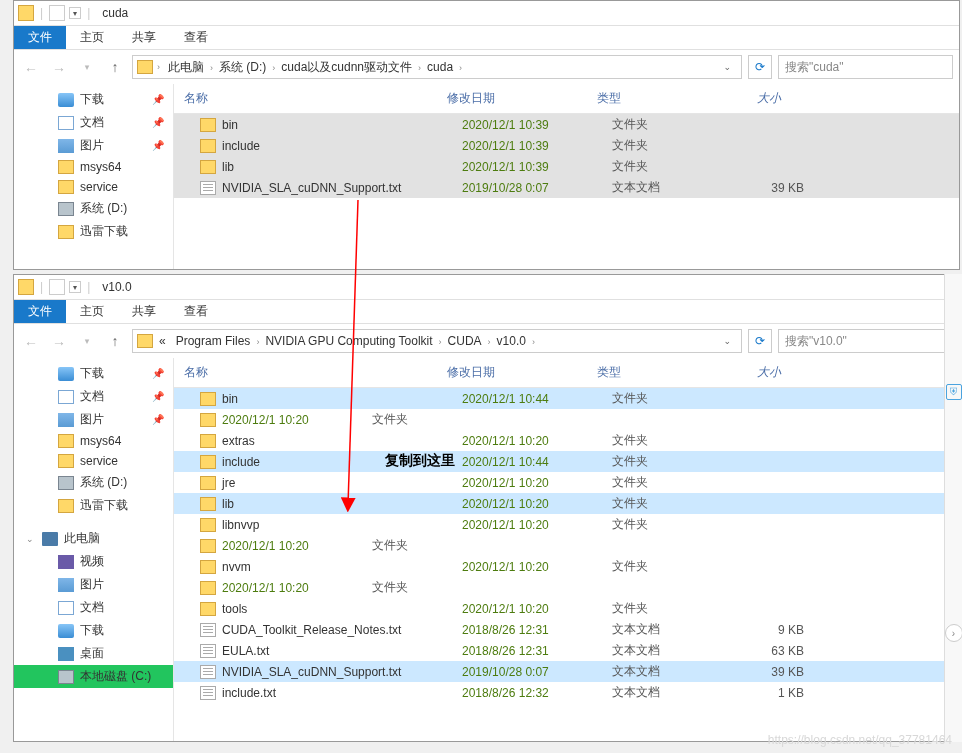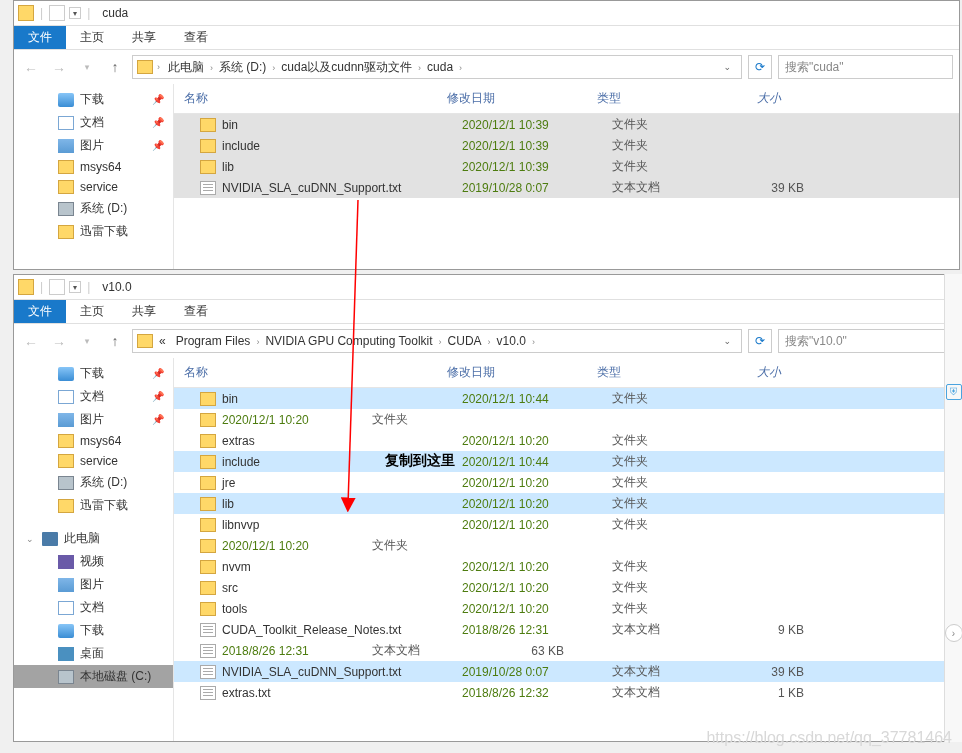--- a/index.html
+++ b/index.html
@@ -39,21 +39,21 @@
 .side-item .sico.dl { background: linear-gradient(#87c5f7,#3a8dd4); border-radius: 2px; }
 .side-item .sico.doc { background: #fff; border: 1px solid #7ba7d4; }
 .side-item .sico.pic { background: linear-gradient(#7fb6e8,#5a9bd4); }
 .side-item .sico.drive { background: #b8c4cc; border: 1px solid #7a8590; }
 .side-item .sico.pc { background: #4a7ba8; border-radius: 1px; }
 .side-item .sico.music { background: #5a9bd4; border-radius: 1px; }
 .side-item .sico.video { background: #6a5aa8; }
 .side-item .sico.desktop { background: #4a90c0; }
 .side-item .pin { position: absolute; right: 8px; color: #888; font-size: 10px; }
 .side-item .expand { position: absolute; left: 12px; color: #888; font-size: 9px; }
-.side-item.sel { background: #a3a3a3; }
+.side-item.sel { background: #22c55e; }
 
 .content { flex: 1; overflow: auto; }
 .headers { display: flex; border-bottom: 1px solid #e5e5e5; padding: 4px 0; color: #4a6da7; }
 .headers > div { padding: 2px 8px; }
 .col-name { width: 265px; padding-left: 10px !important; }
 .col-date { width: 150px; }
 .col-type { width: 120px; }
 .col-size { width: 80px; text-align: right; font-style: italic; }
 
 .row { display: flex; align-items: center; padding: 2px 16px; }
@@ -64,21 +64,21 @@
 .row .fico.txt { background: #fff; border: 1px solid #aaa; position: relative; }
 .row .fico.txt::after { content: ""; position: absolute; left: 2px; top: 2px; right: 2px; height: 1px; background: #aaa; box-shadow: 0 3px 0 #aaa, 0 6px 0 #aaa; }
 .row .rname { width: 240px; color: #333; }
 .row .rdate { width: 150px; color: #4d7c0f; }
 .row .rtype { width: 120px; color: #555; }
 .row .rsize { width: 80px; text-align: right; padding-right: 8px; color: #555; }
 
 .arrow-svg { position: absolute; left: 13px; top: 0; pointer-events: none; z-index: 100; }
 .anno-txt { color: #ff0000; font-size: 14px; font-weight: bold; }
 
-.watermark { position: absolute; right: 10px; bottom: 6px; color: #d8d8d8; font-size: 16px; z-index: 200; }
+.watermark { position: absolute; right: 10px; bottom: 6px; color: #d8d8d8; font-size: 12px; z-index: 200; }
 
 .scroll-right { position: absolute; right: 0; top: 274px; width: 18px; height: 468px; background: #f8f8f8; border-left: 1px solid #ddd; display: flex; flex-direction: column; align-items: center; gap: 12px; padding-top: 110px; }
 .scroll-right .shield { width: 16px; height: 16px; border: 1px solid #4aa3df; border-radius: 2px; color: #4aa3df; font-size: 10px; display: flex; align-items: center; justify-content: center; }
 .scroll-right .sbtn { width: 18px; height: 18px; background: #fff; border: 1px solid #ccc; border-radius: 9px; color: #888; font-size: 10px; display: flex; align-items: center; justify-content: center; margin-top: auto; margin-bottom: 100px; }
 </style>
 </head>
 <body>
 
 <div class="window win1">
   <div class="titlebar">
@@ -345,55 +345,55 @@
           </div>
           <div class="row">
             <div class="fico folder"></div>
             <div class="rname">nvvm</div>
             <div class="rdate">2020/12/1 10:20</div>
             <div class="rtype">文件夹</div>
             <div class="rsize"></div>
           </div>
           <div class="row">
             <div class="fico folder"></div>
-            <div class="rname">src</div>
             <div class="rdate">2020/12/1 10:20</div>
             <div class="rtype">文件夹</div>
             <div class="rsize"></div>
           </div>
           <div class="row">
             <div class="fico folder"></div>
             <div class="rname">tools</div>
             <div class="rdate">2020/12/1 10:20</div>
             <div class="rtype">文件夹</div>
             <div class="rsize"></div>
           </div>
           <div class="row">
             <div class="fico txt"></div>
             <div class="rname">CUDA_Toolkit_Release_Notes.txt</div>
             <div class="rdate">2018/8/26 12:31</div>
             <div class="rtype">文本文档</div>
             <div class="rsize">9 KB</div>
           </div>
           <div class="row">
             <div class="fico txt"></div>
+            <div class="rname">EULA.txt</div>
             <div class="rdate">2018/8/26 12:31</div>
             <div class="rtype">文本文档</div>
             <div class="rsize">63 KB</div>
           </div>
           <div class="row hl">
             <div class="fico txt"></div>
             <div class="rname">NVIDIA_SLA_cuDNN_Support.txt</div>
             <div class="rdate">2019/10/28 0:07</div>
             <div class="rtype">文本文档</div>
             <div class="rsize">39 KB</div>
           </div>
           <div class="row">
             <div class="fico txt"></div>
-            <div class="rname">extras.txt</div>
+            <div class="rname">include.txt</div>
             <div class="rdate">2018/8/26 12:32</div>
             <div class="rtype">文本文档</div>
             <div class="rsize">1 KB</div>
           </div>
         </div>
     </div>
   </div>
 </div>
 
 <div class="scroll-right">

